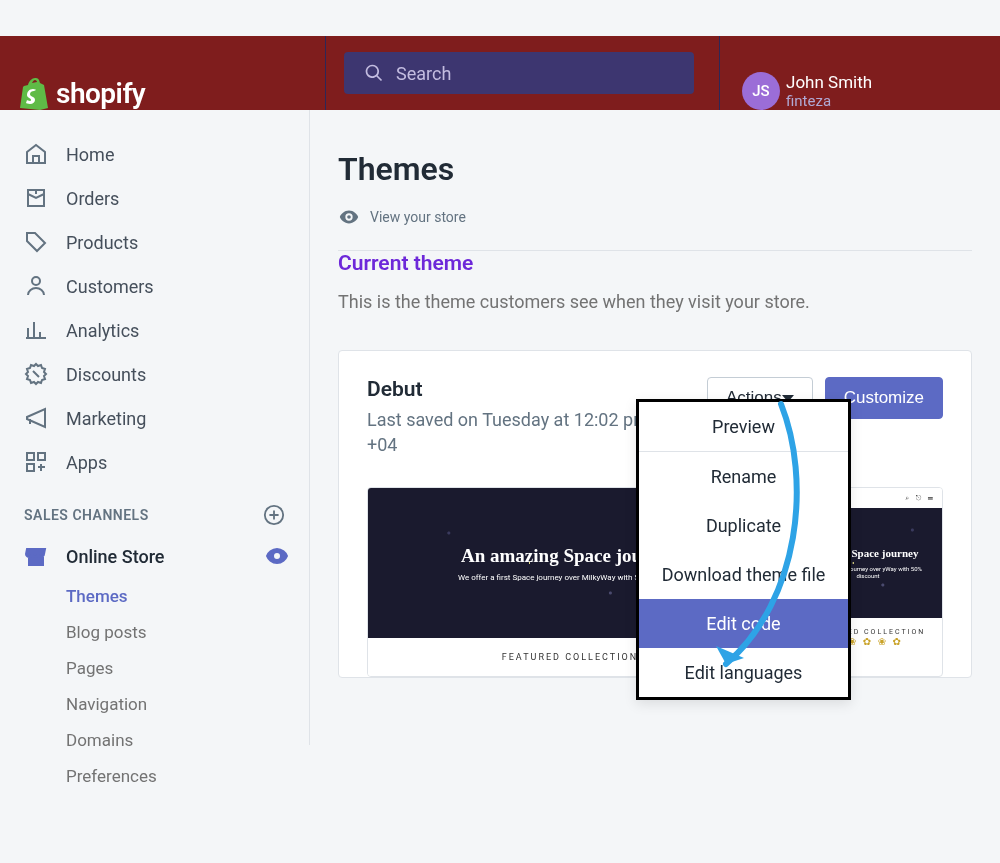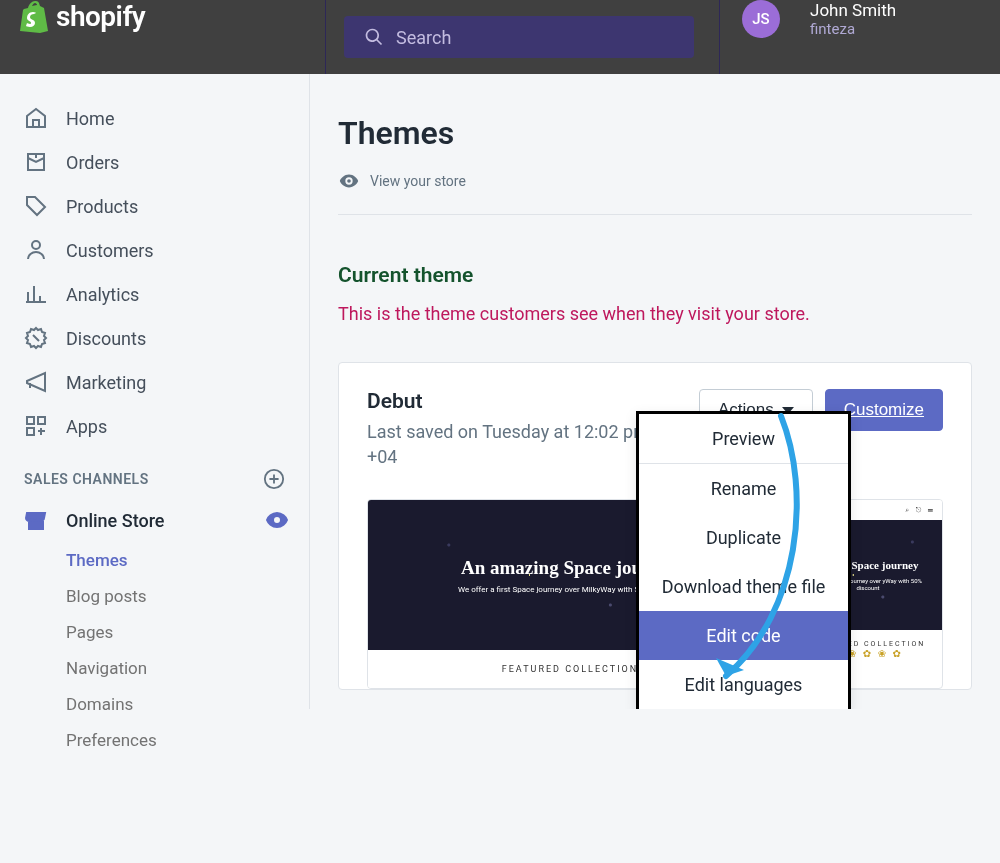--- a/index.html
+++ b/index.html
@@ -1,27 +1,27 @@
 <!DOCTYPE html>
 <html><head>
 <meta charset="utf-8">
 <style>
 * { margin: 0; padding: 0; box-sizing: border-box; }
 body { font-family: -apple-system, BlinkMacSystemFont, "Segoe UI", Roboto, sans-serif; width: 1000px; height: 863px; overflow: hidden; background: #f4f6f8; }
 
 
-.header { display: flex; align-items: flex-start; height: 74px; background: #404040; }
+.header { display: flex; align-items: flex-end; height: 74px; background: #7f1d1d; margin-top: 36px; }
 .logo-section { width: 325px; padding-left: 20px; display: flex; align-items: center; gap: 8px; }
 .logo-bag { width: 28px; height: 32px; }
 .logo-text { color: #fff; font-size: 28px; font-weight: 600; letter-spacing: -0.5px; }
 .search-section { flex: 1; padding: 0 18px; border-left: 1px solid #2d2757; border-right: 1px solid #2d2757; height: 100%; display: flex; align-items: center; }
 .search-box { background: #3d3670; border-radius: 4px; height: 42px; width: 350px; display: flex; align-items: center; padding: 0 20px; gap: 12px; }
 .search-icon { width: 20px; height: 20px; fill: #c3bce0; }
 .search-placeholder { color: #c3bce0; font-size: 18px; }
-.user-section { width: 280px; display: flex; align-items: center; gap: 30px; padding-left: 22px; }
+.user-section { width: 280px; display: flex; align-items: center; gap: 6px; padding-left: 22px; }
 .avatar { width: 38px; height: 38px; border-radius: 50%; background: #9b6dd7; display: flex; align-items: center; justify-content: center; color: #fff; font-size: 15px; font-weight: 500; }
 .user-info { display: flex; flex-direction: column; }
 .user-name { color: #fff; font-size: 17px; }
 .user-sub { color: #b0a9d4; font-size: 15px; }
 
 
 .body-wrap { display: flex; height: 635px; }
 .sidebar { width: 310px; background: #f4f6f8; border-right: 1px solid #dfe3e8; padding-top: 22px; }
 .nav-item { display: flex; align-items: center; gap: 18px; padding: 10px 0 10px 24px; cursor: pointer; color: #454f5b; font-size: 18px; }
 .nav-item svg { width: 24px; height: 24px; fill: none; stroke: #637381; stroke-width: 2; }
@@ -32,31 +32,31 @@
 .eye-icon { width: 22px; height: 22px; margin-left: auto; margin-right: 20px; fill: #637381; }
 .subnav { padding-left: 66px; }
 .subnav-item { padding: 8px 0; font-size: 17px; color: #737373; cursor: pointer; }
 .subnav-item.active { color: #5c6ac4; font-weight: 500; }
 
 
 .main { flex: 1; padding: 40px 28px 0 28px; background: #f4f6f8; overflow: hidden; }
 .page-title { font-size: 32px; color: #212b36; font-weight: 600; }
 .view-store { display: flex; align-items: center; gap: 10px; margin-top: 18px; color: #637381; font-size: 14px; padding-bottom: 22px; border-bottom: 1px solid #dfe3e8; }
 .view-store svg { width: 22px; height: 22px; fill: #637381; }
-.section-title { font-size: 21px; font-weight: 600; color: #14532d; margin-top: 48px; }
-.section-desc { font-size: 18px; color: #be185d; margin-top: 16px; }
+.section-title { font-size: 21px; font-weight: 600; color: #6d28d9; }
+.section-desc { font-size: 18px; color: #737373; margin-top: 16px; }
 
 
 .theme-card { background: #fff; border: 1px solid #dfe3e8; border-radius: 4px; margin-top: 38px; padding: 26px 28px 0 28px; position: relative; }
 .card-header { display: flex; justify-content: center; align-items: flex-start; }
 .theme-info { flex: 1; }
 .theme-name { font-size: 21px; font-weight: 600; color: #212b36; }
 .theme-saved { font-size: 18px; color: #637381; margin-top: 6px; line-height: 1.4; max-width: 300px; }
 .card-actions { display: flex; gap: 12px; }
-.btn { height: 42px; padding: 8px 18px; border-radius: 4px; font-size: 17px; display: flex; align-items: center; gap: 8px; cursor: pointer; border: 1px solid #c4cdd5; background: #fff; color: #212b36; text-decoration: underline; }
+.btn { height: 42px; padding: 8px 18px; border-radius: 4px; font-size: 17px; display: flex; align-items: center; cursor: pointer; border: 1px solid #c4cdd5; background: #fff; color: #212b36; }
 .btn-primary { background: #5c6ac4; color: #fff; border-color: #5c6ac4; }
 .chevron-down { width: 0; height: 0; border-left: 6px solid transparent; border-right: 6px solid transparent; border-top: 7px solid #212b36; }
 
 
 .dropdown { position: absolute; top: 48px; right: 120px; width: 215px; background: #fff; border: 3px solid #000000; box-shadow: 0 4px 12px rgba(0,0,0,0.1); z-index: 100; text-align: center; }
 .dropdown-item { padding: 14px 18px; font-size: 18px; color: #212b36; cursor: pointer; }
 .dropdown-item.highlighted { background: #5c6ac4; color: #fff; }
 .dropdown-divider { height: 1px; background: #dfe3e8; }
 
 

